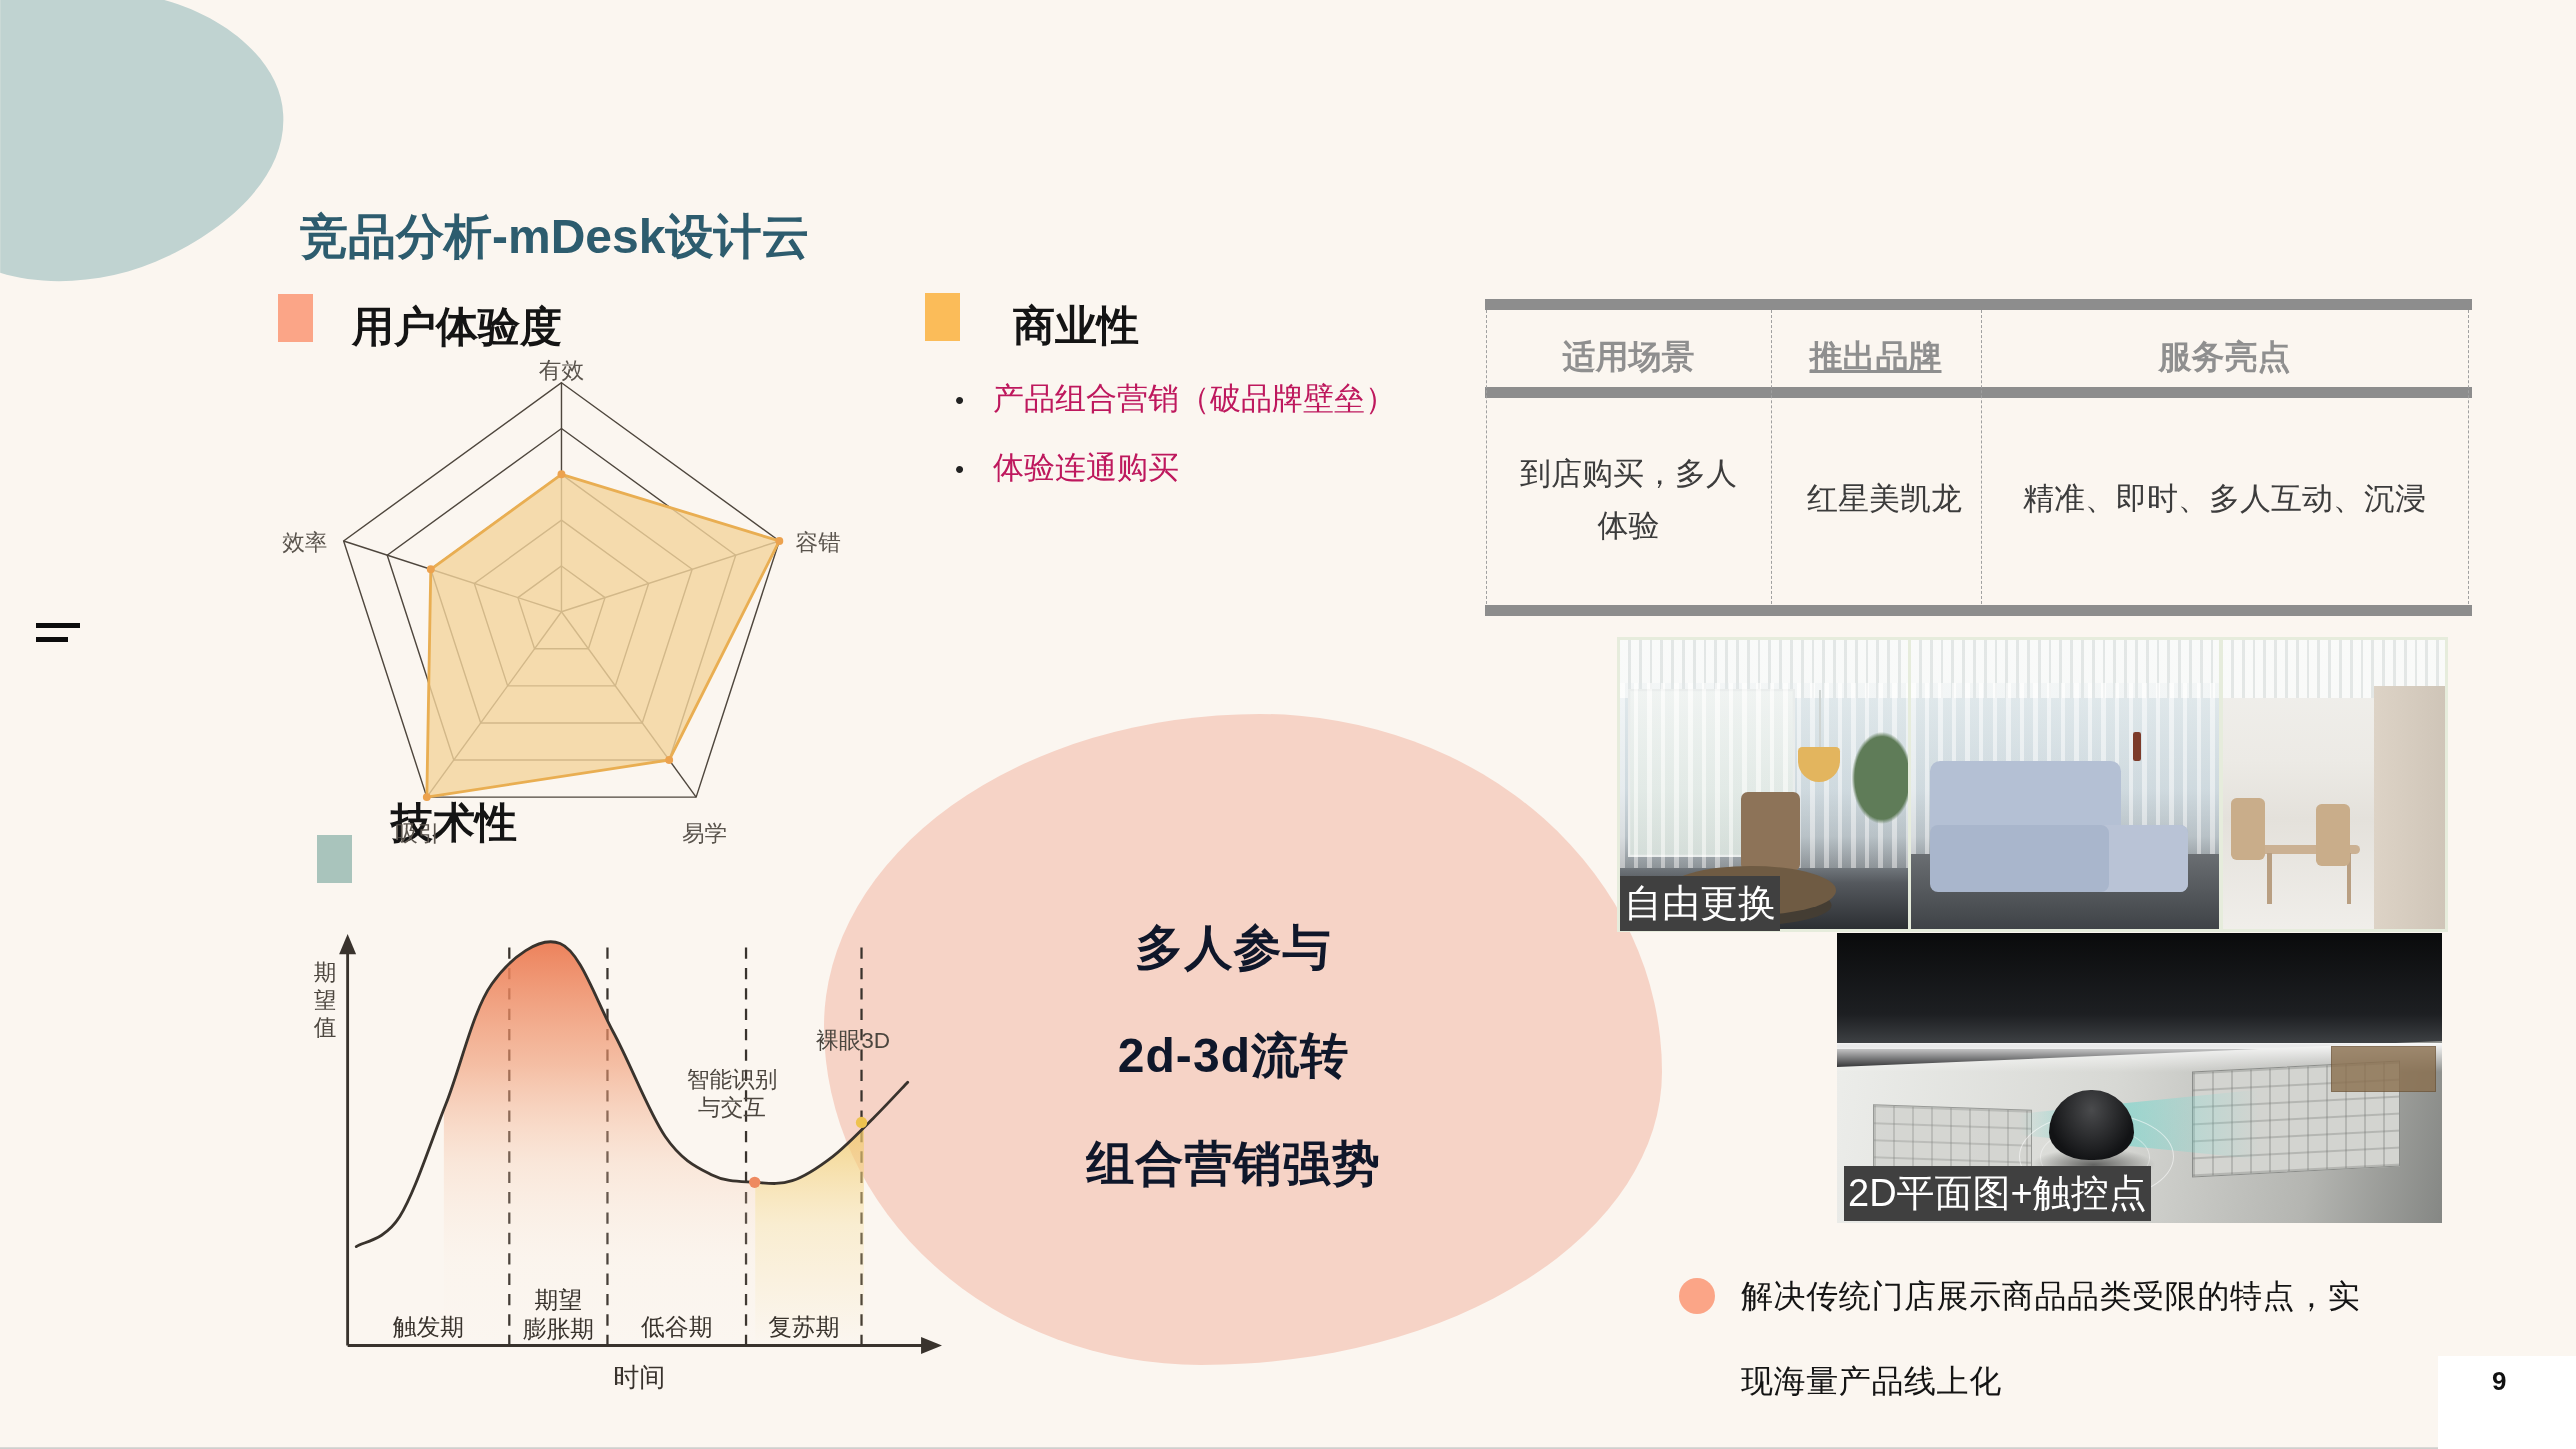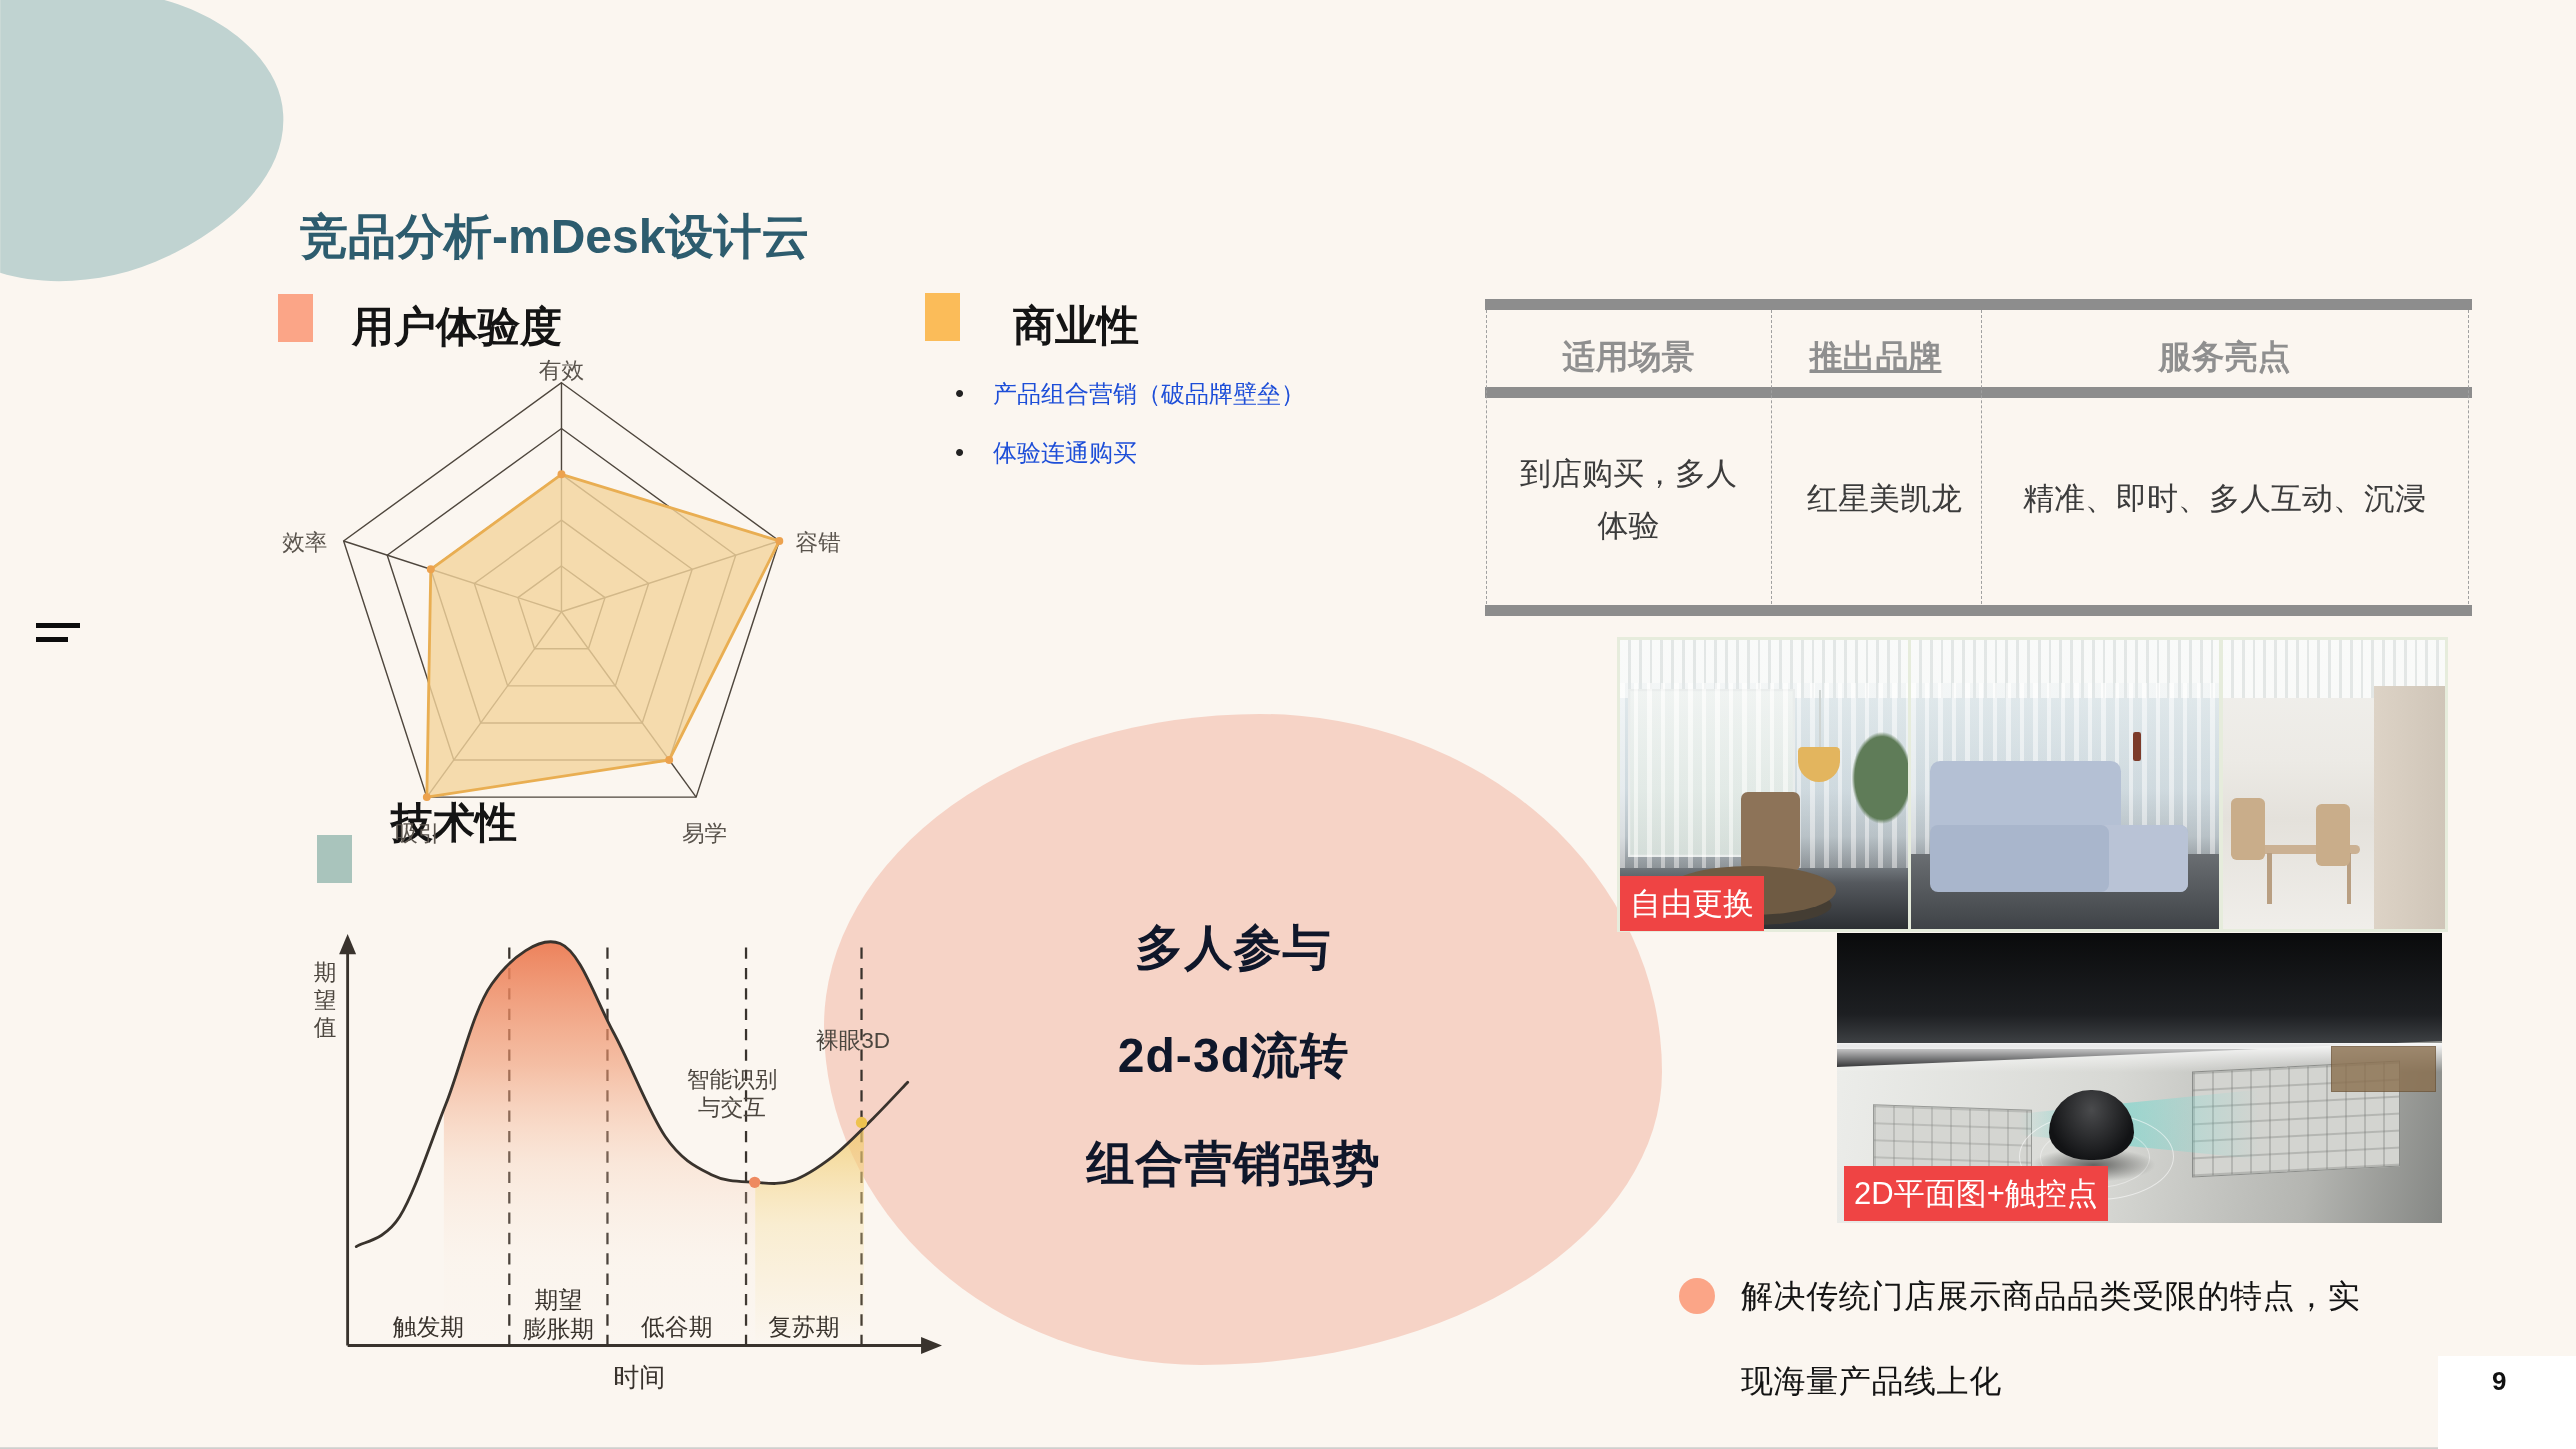--- a/index.html
+++ b/index.html
@@ -21,21 +21,21 @@
   .sec-square{width:35px;height:48px;}
   .sq-ux{left:278px;top:294px;background:#fba587;}
   .sq-biz{left:925px;top:293px;background:#fbbc59;}
   .sq-tech{left:317px;top:835px;background:#a9c4bc;}
   .sec-label{font-size:42px;font-weight:700;color:#141414;}
   .lbl-ux{left:352px;top:299px;}
   .lbl-biz{left:1013px;top:298px;}
   .lbl-tech{left:391px;top:795px;}
   
   .biz-bullets{left:955px;top:378px;width:566px;}
-  .biz-bullets .bullet-item{font-size:24px;color:#1d4ed8;margin-bottom:27px;display:flex;align-items:baseline;}
+  .biz-bullets .bullet-item{font-size:31px;color:#be185d;margin-bottom:27px;display:flex;align-items:baseline;}
   .biz-bullets .bullet-item::before{content:"•";font-size:26px;margin-right:29px;color:#222;}
   
   .radar-wrap{left:283px;top:355px;width:566px;height:509px;}
   .hype-wrap{left:308px;top:918px;width:651px;height:487px;}
   svg{overflow:visible;}
   svg text{font-family:"Liberation Sans","DejaVu Sans",sans-serif;}
   
   .cmp-table{left:1485px;top:299px;width:987px;height:318px;}
   .tbar{position:absolute;left:0;width:987px;height:11.3px;background:#8d8d8d;}
   .tbar.mid{top:88px;} .tbar.bot{top:306px;} .tbar.top{top:0;}
@@ -94,21 +94,21 @@
     background:linear-gradient(90deg,rgba(72,212,200,0),rgba(72,212,200,.5) 35%,rgba(110,225,215,.25) 70%,rgba(72,212,200,0));
     clip-path:polygon(0 35%,100% 0,100% 100%,0 65%);}
   .kring{position:absolute;border:1.7px solid rgba(255,255,255,.55);border-radius:50%;}
   .kr1{left:30%;top:62%;width:153px;height:85px;}
   .kr2{left:33.5%;top:67%;width:108px;height:59px;border-color:rgba(255,255,255,.4);}
   .kshadow{position:absolute;left:32%;top:74%;width:125px;height:34px;border-radius:50%;
     background:radial-gradient(ellipse,rgba(0,0,0,.55),transparent 70%);}
   .knob{position:absolute;left:35%;top:54%;width:85px;height:70px;
     background:radial-gradient(ellipse at 50% 28%,#4a4b4d,#121315 72%);
     border-radius:50% 50% 48% 48% / 62% 62% 40% 40%;}
-  .tag{background:#ef4444;color:#ffffff;font-size:31px;line-height:55px;padding:0 10px;white-space:nowrap;}
+  .tag{background:#404040;color:#ffffff;font-size:38px;line-height:55px;padding:0 4px;white-space:nowrap;}
   .tag1{left:1620px;top:876px;}
   .tag2{left:1844px;top:1166px;}
   
   .concl-dot{left:1679px;top:1278px;width:36px;height:36px;border-radius:50%;background:#fba587;}
   .concl-text{left:1741px;top:1268px;width:781px;}
   .concl-line{font-size:32px;color:#141414;line-height:57px;margin-bottom:28px;letter-spacing:0.6px;}
   
   .menu-lines{left:36px;top:623px;width:45px;height:19px;}
   .menu-lines .l1{position:absolute;left:0;top:0;width:44px;height:5.1px;background:#0c0c0c;}
   .menu-lines .l2{position:absolute;left:0;top:13.6px;width:32px;height:5.1px;background:#0c0c0c;}

